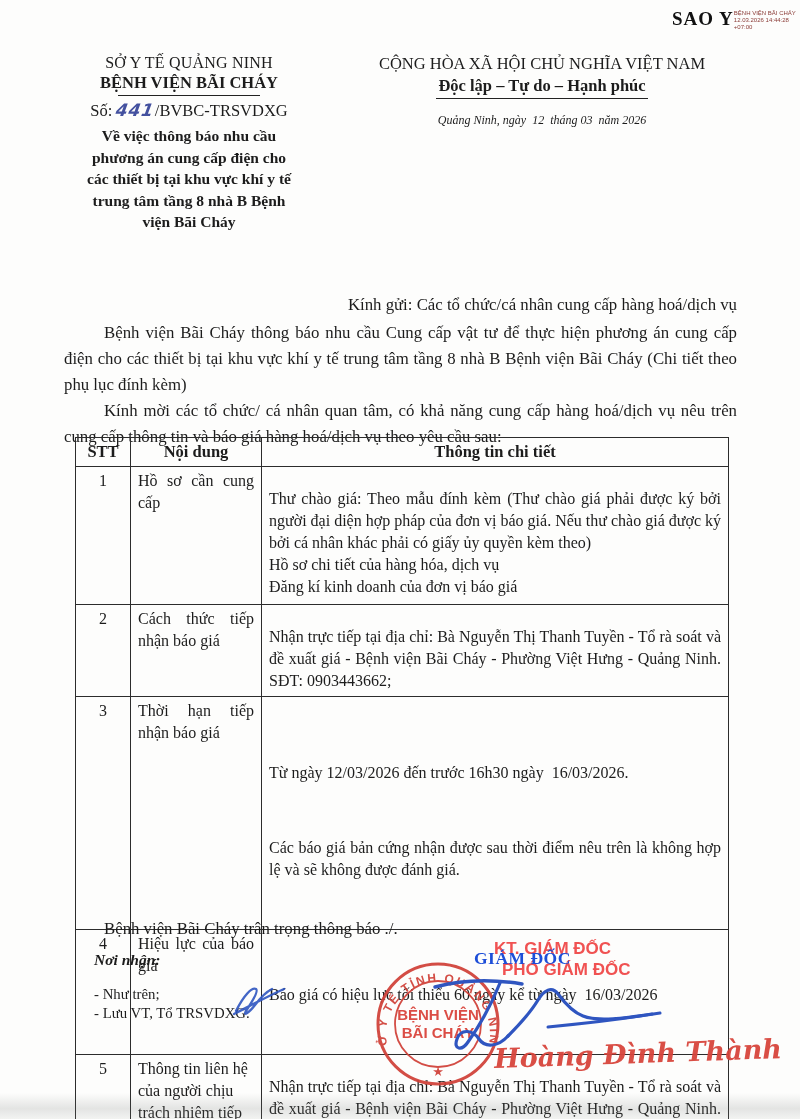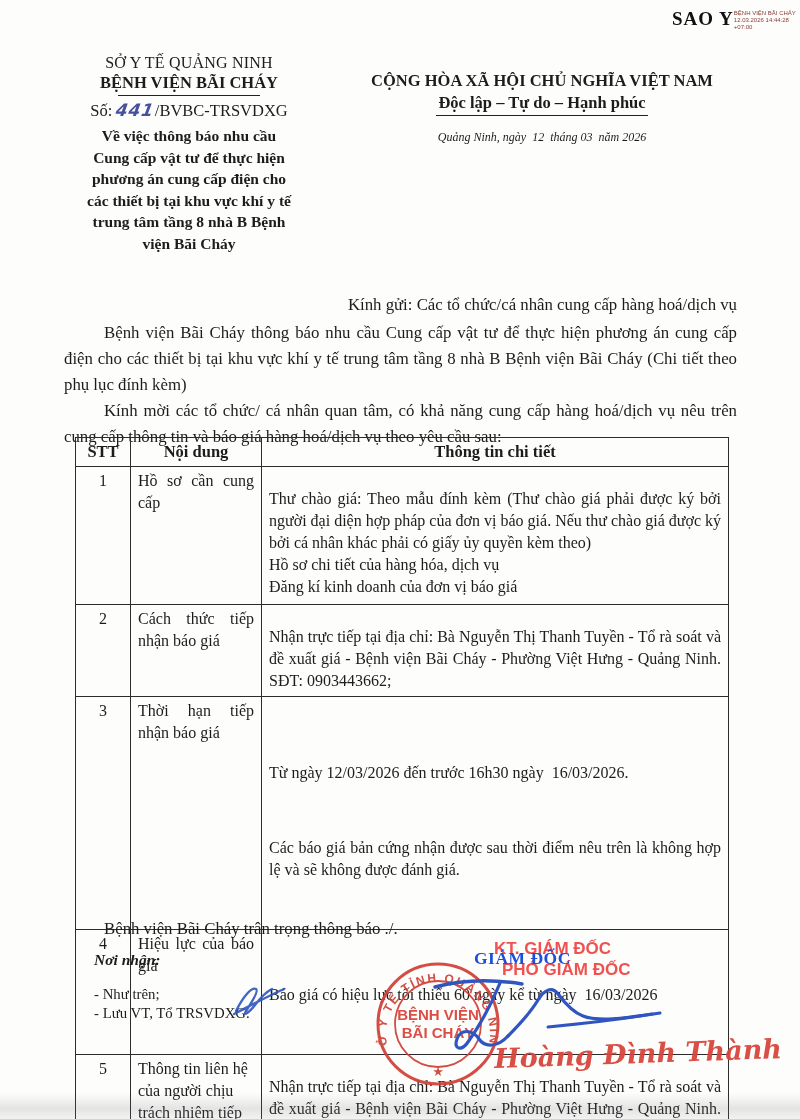--- a/index.html
+++ b/index.html
@@ -14,21 +14,21 @@
   
   .hdr{position:absolute;top:54px;left:0;width:800px;display:flex;}
   .hdr-left{width:262px;margin-left:58px;text-align:center;}
   .hdr-left .dept{font-size:16px;letter-spacing:.2px;}
   .hdr-left .org{font-size:16.5px;font-weight:bold;margin-top:1px;}
   .rule-org{width:142px;height:0;border-bottom:1.6px solid #222;margin:2px auto 4px auto;}
   .doc-no{font-size:16.5px;}
   .hand-441{color:#44519f;font-family:"DejaVu Sans",sans-serif;font-style:italic;font-weight:bold;font-size:17px;display:inline-block;transform:skewX(-10deg);letter-spacing:1px;}
   .subject{margin-top:4px;font-size:15.5px;line-height:21.5px;font-weight:bold;}
   .hdr-right{width:440px;text-align:center;margin-left:2px;}
-  .national{font-size:16.5px;font-weight:bold;margin-top:17px;}
+  .national{font-size:16.5px;font-weight:normal;}
   .motto{font-size:16.5px;font-weight:bold;display:inline-block;border-bottom:1.7px solid #222;padding:0 2px 2px 2px;margin-top:2px;}
   .dateline{font-size:12px;font-style:italic;margin-top:14px;white-space:pre-wrap;}
 
   
   .body-block{position:absolute;top:292px;left:64px;width:673px;font-size:16.8px;line-height:26px;}
   .kinhgui{text-align:right;margin-bottom:2px;}
   .para{text-align:justify;text-indent:40px;}
 
   
   table.main{position:absolute;top:437px;left:75px;width:653px;border-collapse:collapse;table-layout:fixed;}
@@ -76,21 +76,20 @@
   </div>
 
   <div class="hdr">
     <div class="hdr-left">
       <div class="dept">SỞ Y TẾ QUẢNG NINH</div>
       <div class="org">BỆNH VIỆN BÃI CHÁY</div>
       <div class="rule-org"></div>
       <div class="doc-no"><span>Số: </span><span class="hand-441">441</span><span>/BVBC-TRSVDXG</span></div>
       <div class="subject">
         <div>Về việc thông báo nhu cầu</div>
-        <div>Cung cấp vật tư để thực hiện</div>
         <div>phương án cung cấp điện cho</div>
         <div>các thiết bị tại khu vực khí y tế</div>
         <div>trung tâm tầng 8 nhà B Bệnh</div>
         <div>viện Bãi Cháy</div>
       </div>
     </div>
     <div class="hdr-right">
       <div class="national">CỘNG HÒA XÃ HỘI CHỦ NGHĨA VIỆT NAM</div>
       <div><span class="motto">Độc lập – Tự do – Hạnh phúc</span></div>
       <div class="dateline">Quảng Ninh, ngày  12  tháng 03  năm 2026</div>

